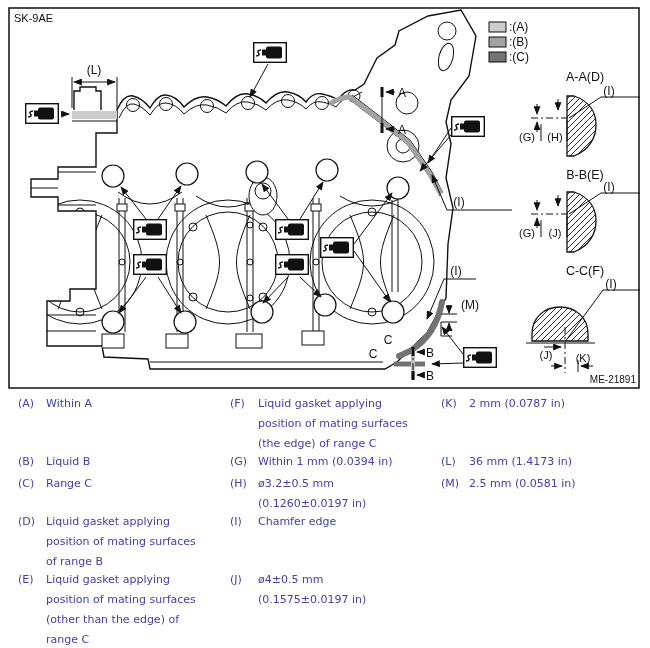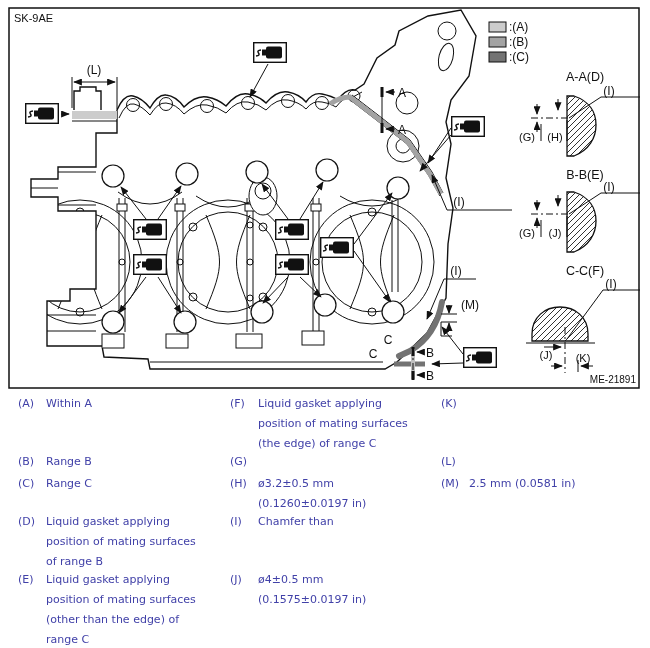--- a/index.html
+++ b/index.html
@@ -284,21 +284,21 @@
 </svg>
 
 
 <div>
   <div class="lg-item" id="li-a">
     <span class="lg-key">(A)</span>
     <span class="lg-text">Within A</span>
   </div>
   <div class="lg-item" id="li-b">
     <span class="lg-key">(B)</span>
-    <span class="lg-text">Range B</span>
+    <span class="lg-text">Liquid B</span>
   </div>
   <div class="lg-item" id="li-c">
     <span class="lg-key">(C)</span>
     <span class="lg-text">Range C</span>
   </div>
   <div class="lg-item" id="li-d">
     <span class="lg-key">(D)</span>
     <span class="lg-text">Liquid gasket applying
 position of mating surfaces
 of range B</span>
@@ -311,40 +311,43 @@
 range C</span>
   </div>
   <div class="lg-item" id="li-f">
     <span class="lg-key">(F)</span>
     <span class="lg-text">Liquid gasket applying
 position of mating surfaces
 (the edge) of range C</span>
   </div>
   <div class="lg-item" id="li-g">
     <span class="lg-key">(G)</span>
+    <span class="lg-text">Within 1 mm (0.0394 in)</span>
   </div>
   <div class="lg-item" id="li-h">
     <span class="lg-key">(H)</span>
     <span class="lg-text">ø3.2±0.5 mm
 (0.1260±0.0197 in)</span>
   </div>
   <div class="lg-item" id="li-i">
     <span class="lg-key">(I)</span>
-    <span class="lg-text">Chamfer than</span>
+    <span class="lg-text">Chamfer edge</span>
   </div>
   <div class="lg-item" id="li-j">
     <span class="lg-key">(J)</span>
     <span class="lg-text">ø4±0.5 mm
 (0.1575±0.0197 in)</span>
   </div>
   <div class="lg-item" id="li-k">
     <span class="lg-key">(K)</span>
+    <span class="lg-text">2 mm (0.0787 in)</span>
   </div>
   <div class="lg-item" id="li-l">
     <span class="lg-key">(L)</span>
+    <span class="lg-text">36 mm (1.4173 in)</span>
   </div>
   <div class="lg-item" id="li-m">
     <span class="lg-key">(M)</span>
     <span class="lg-text">2.5 mm (0.0581 in)</span>
   </div>
 </div>
 
 </div>
 
 </body></html>

